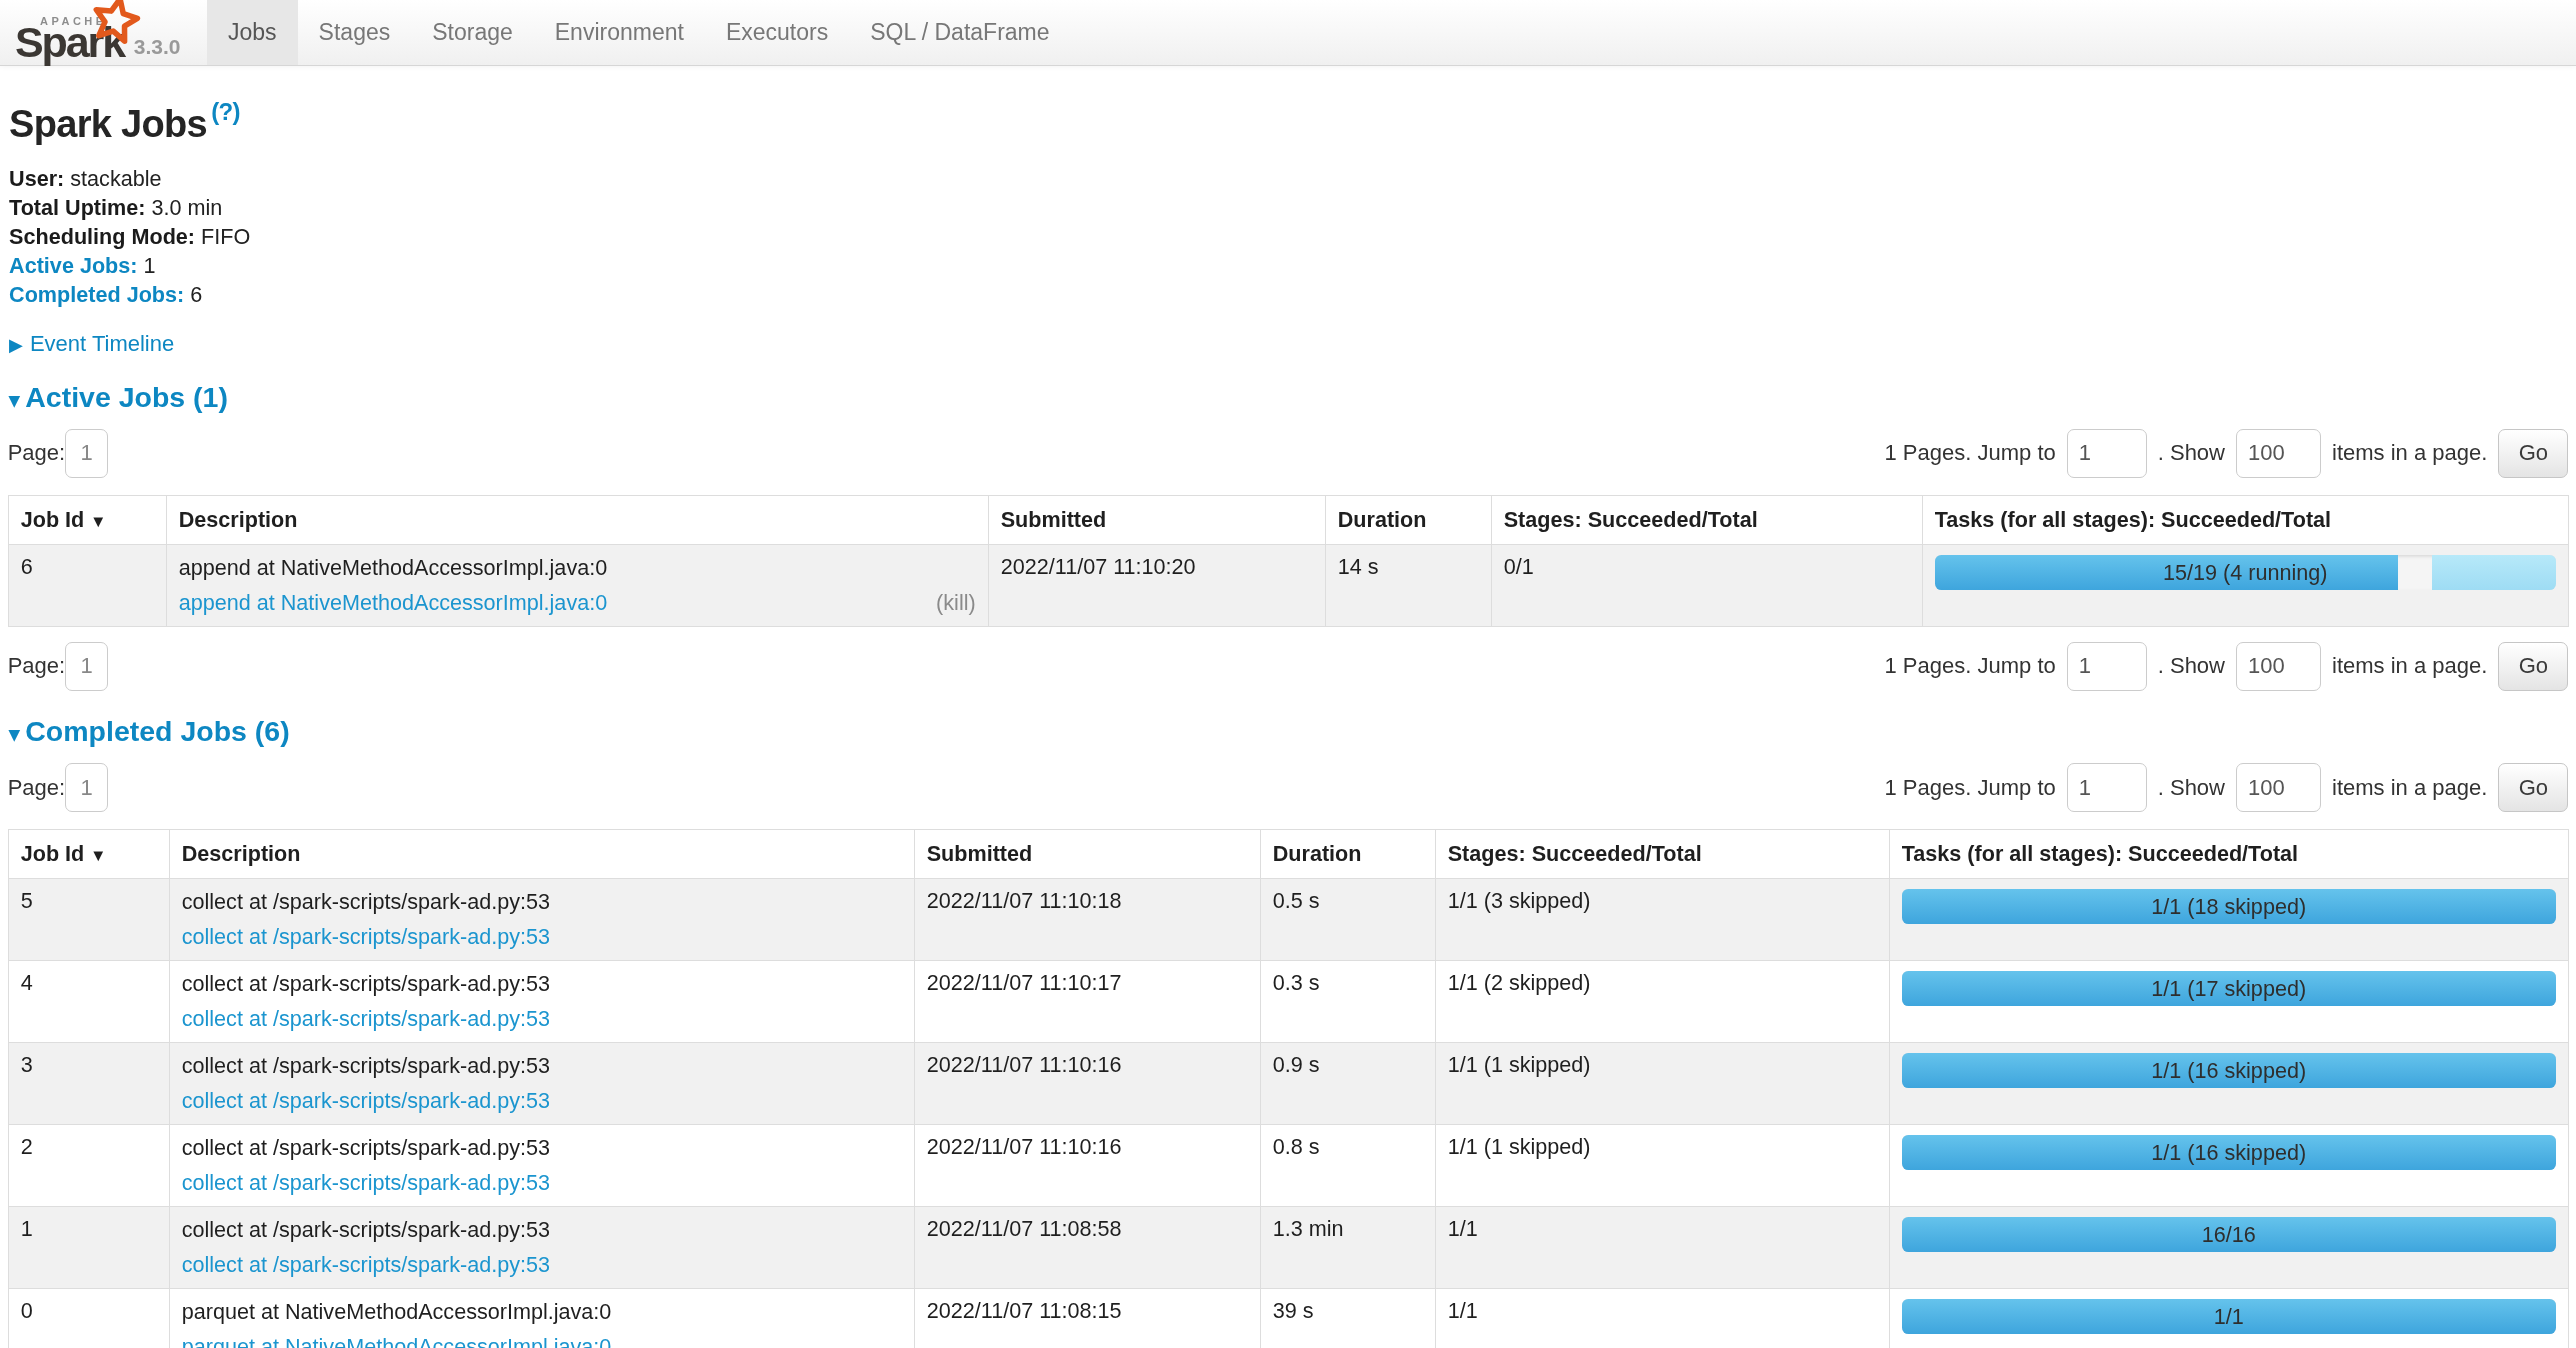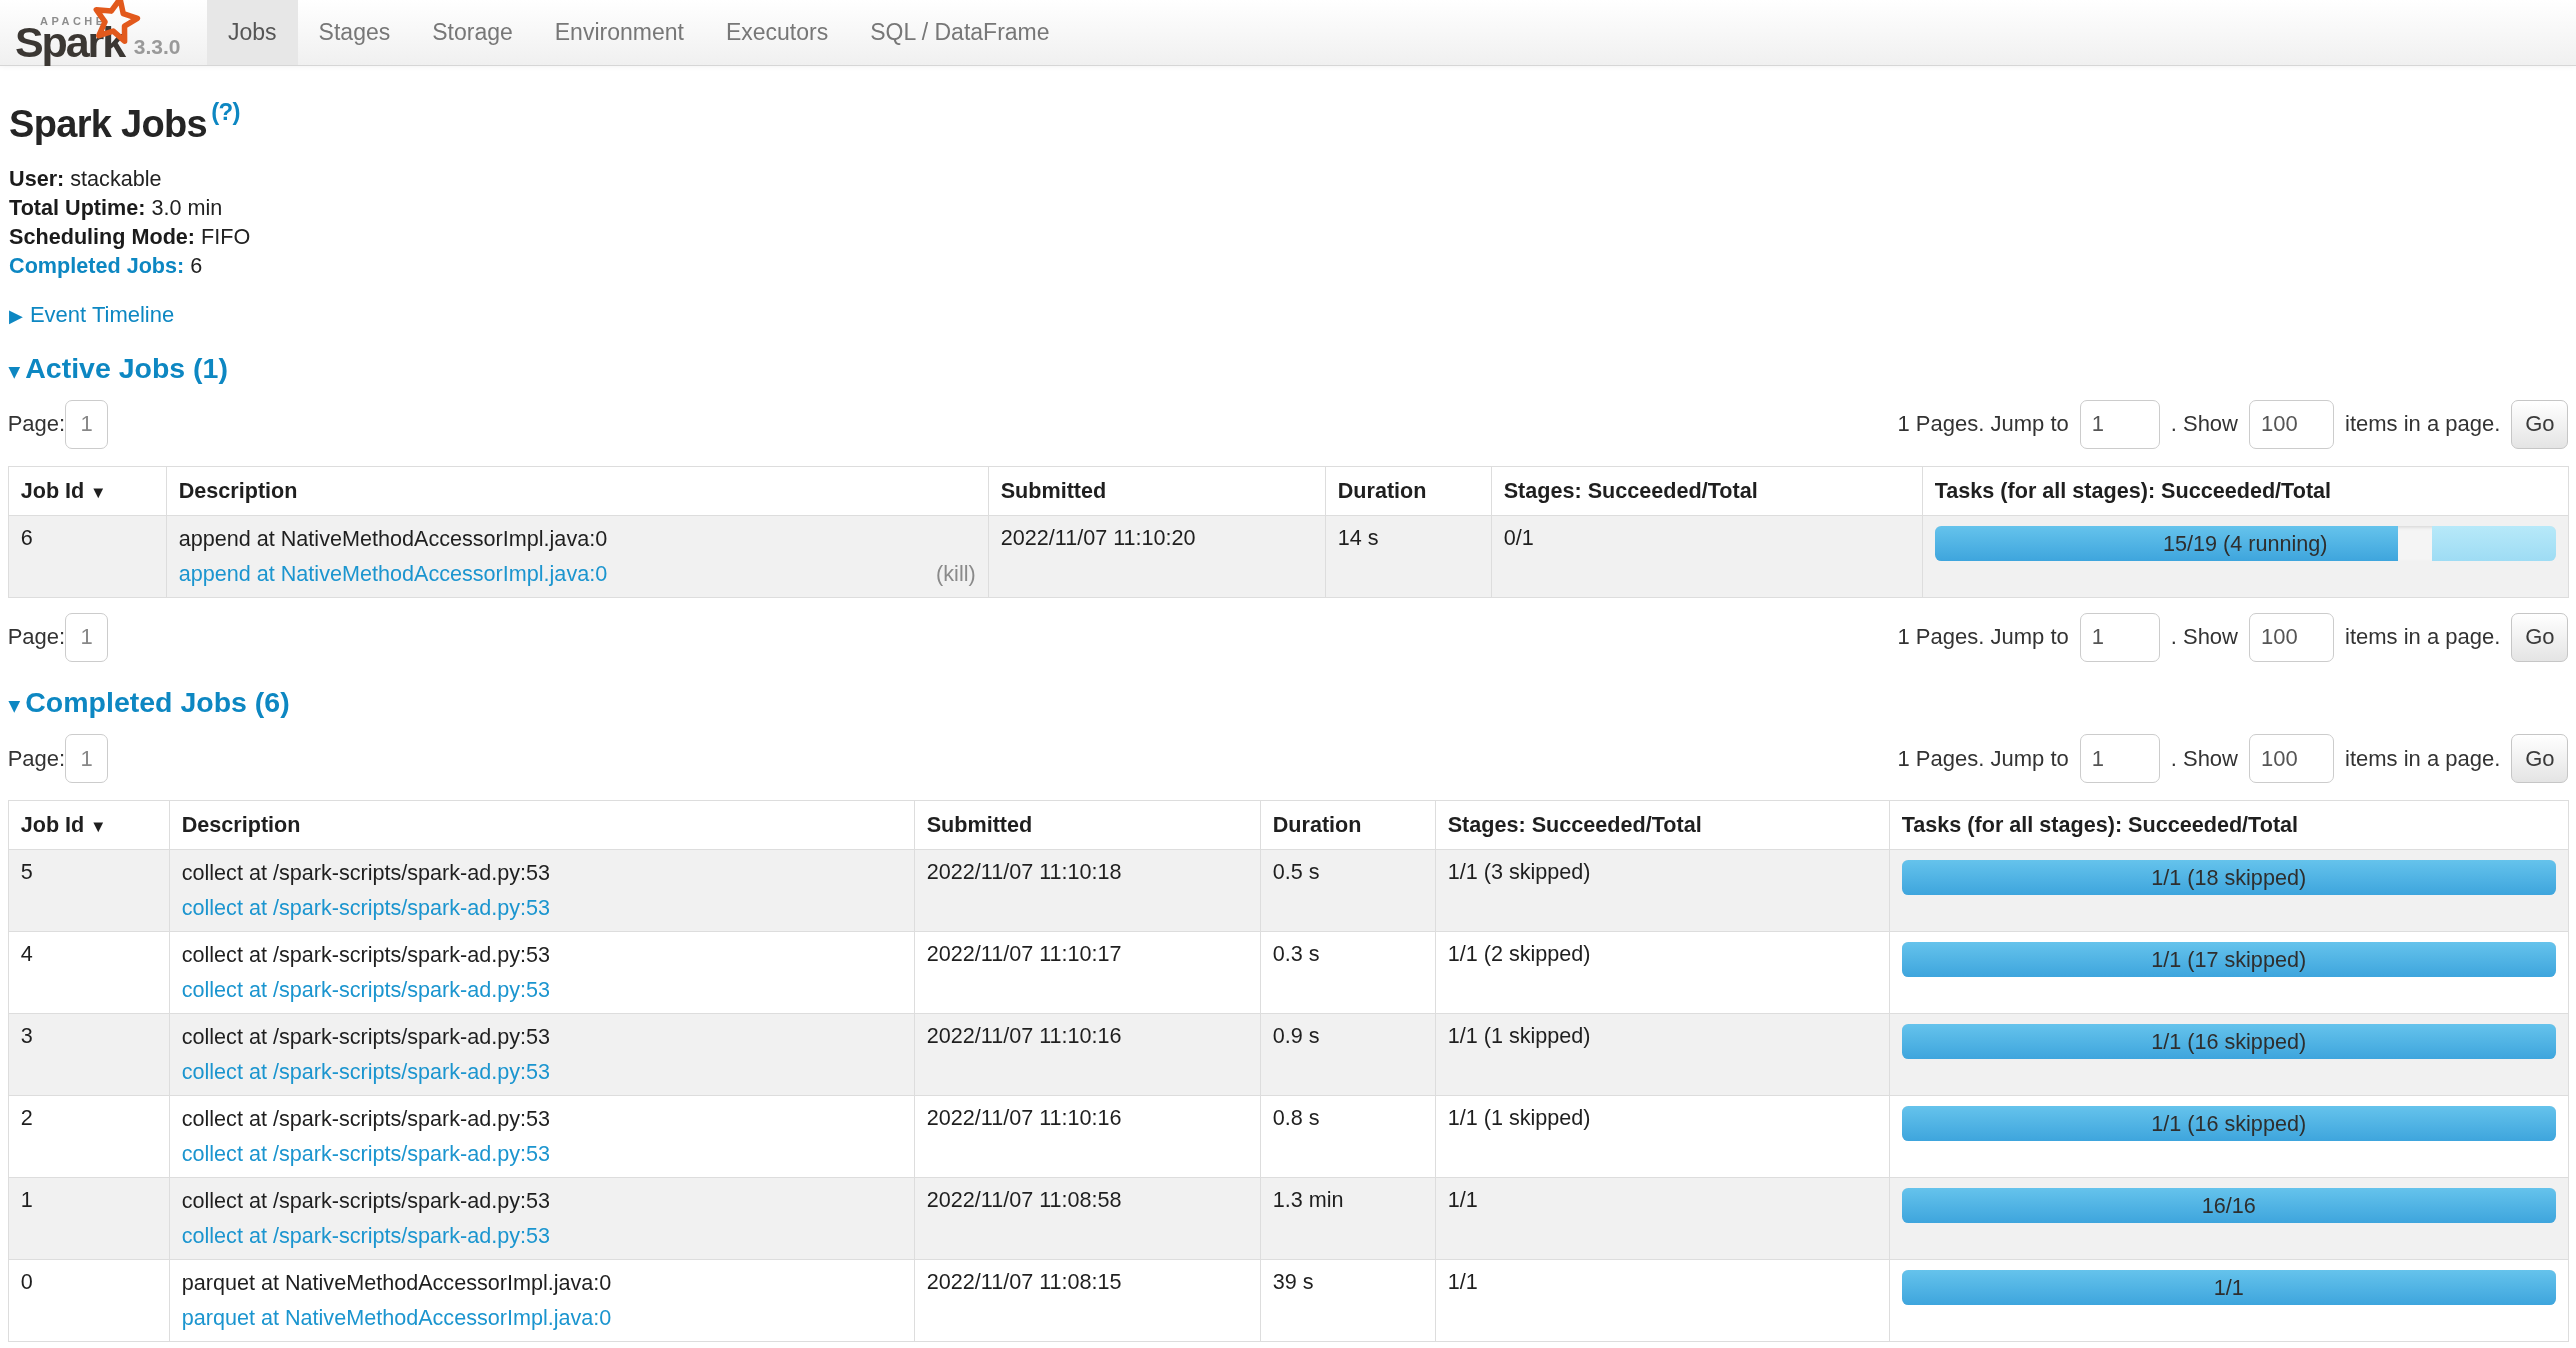--- a/index.html
+++ b/index.html
@@ -62,21 +62,21 @@
   .pagerow-right { margin-left:auto; display:flex; align-items:center; gap:11px; }
   .pg-input {
     height:49px; border:1.4px solid #ccc; border-radius:7px;
     font-size:22px; color:#888; font-family:inherit;
     background:#fff; outline:none;
   }
   .pg-page { width:43px; text-align:center; }
   .pg-jump { width:80px; padding-left:11px; color:#555; }
   .pg-show { width:85px; padding-left:11px; color:#555; }
   .go-btn {
-    height:49px; width:57px; font-size:22px; color:#3a3a3a; font-family:inherit;
+    height:49px; width:70px; font-size:22px; color:#3a3a3a; font-family:inherit;
     background:linear-gradient(#ffffff,#e4e4e4);
     border:1.4px solid #c6c6c6; border-radius:7px; cursor:pointer;
   }
 
   
   table.jobs { border-collapse:collapse; table-layout:fixed; width:2561px; margin:4.2px 0 7px; }
   table.jobs th, table.jobs td {
     border:1.4px solid #dddddd; padding:9px 12px; text-align:left; vertical-align:top;
     font-size:21.6px; color:#1f1f1f; overflow:hidden; white-space:nowrap;
   }
@@ -127,20 +127,21 @@
 </div>
 
 <div class="content">
 
   <div class="page-title"><span>Spark Jobs</span><a class="help-link">(?)</a></div>
 
   <div class="summary">
     <div class="summary-line"><strong>User:</strong><span> stackable</span></div>
     <div class="summary-line"><strong>Total Uptime:</strong><span> 3.0 min</span></div>
     <div class="summary-line"><strong>Scheduling Mode:</strong><span> FIFO</span></div>
+    <div class="summary-line"><span class="link-label">Active Jobs:</span><span> 1</span></div>
     <div class="summary-line"><span class="link-label">Completed Jobs:</span><span> 6</span></div>
   </div>
 
   <div class="timeline-toggle"><span class="tri">▶</span><span>Event Timeline</span></div>
 
   <div class="section-header"><span class="tri">▾</span><span>Active Jobs (1)</span></div>
 
   <div class="pagerow">
     <div class="pagerow-left">
       <span>Page:</span>

